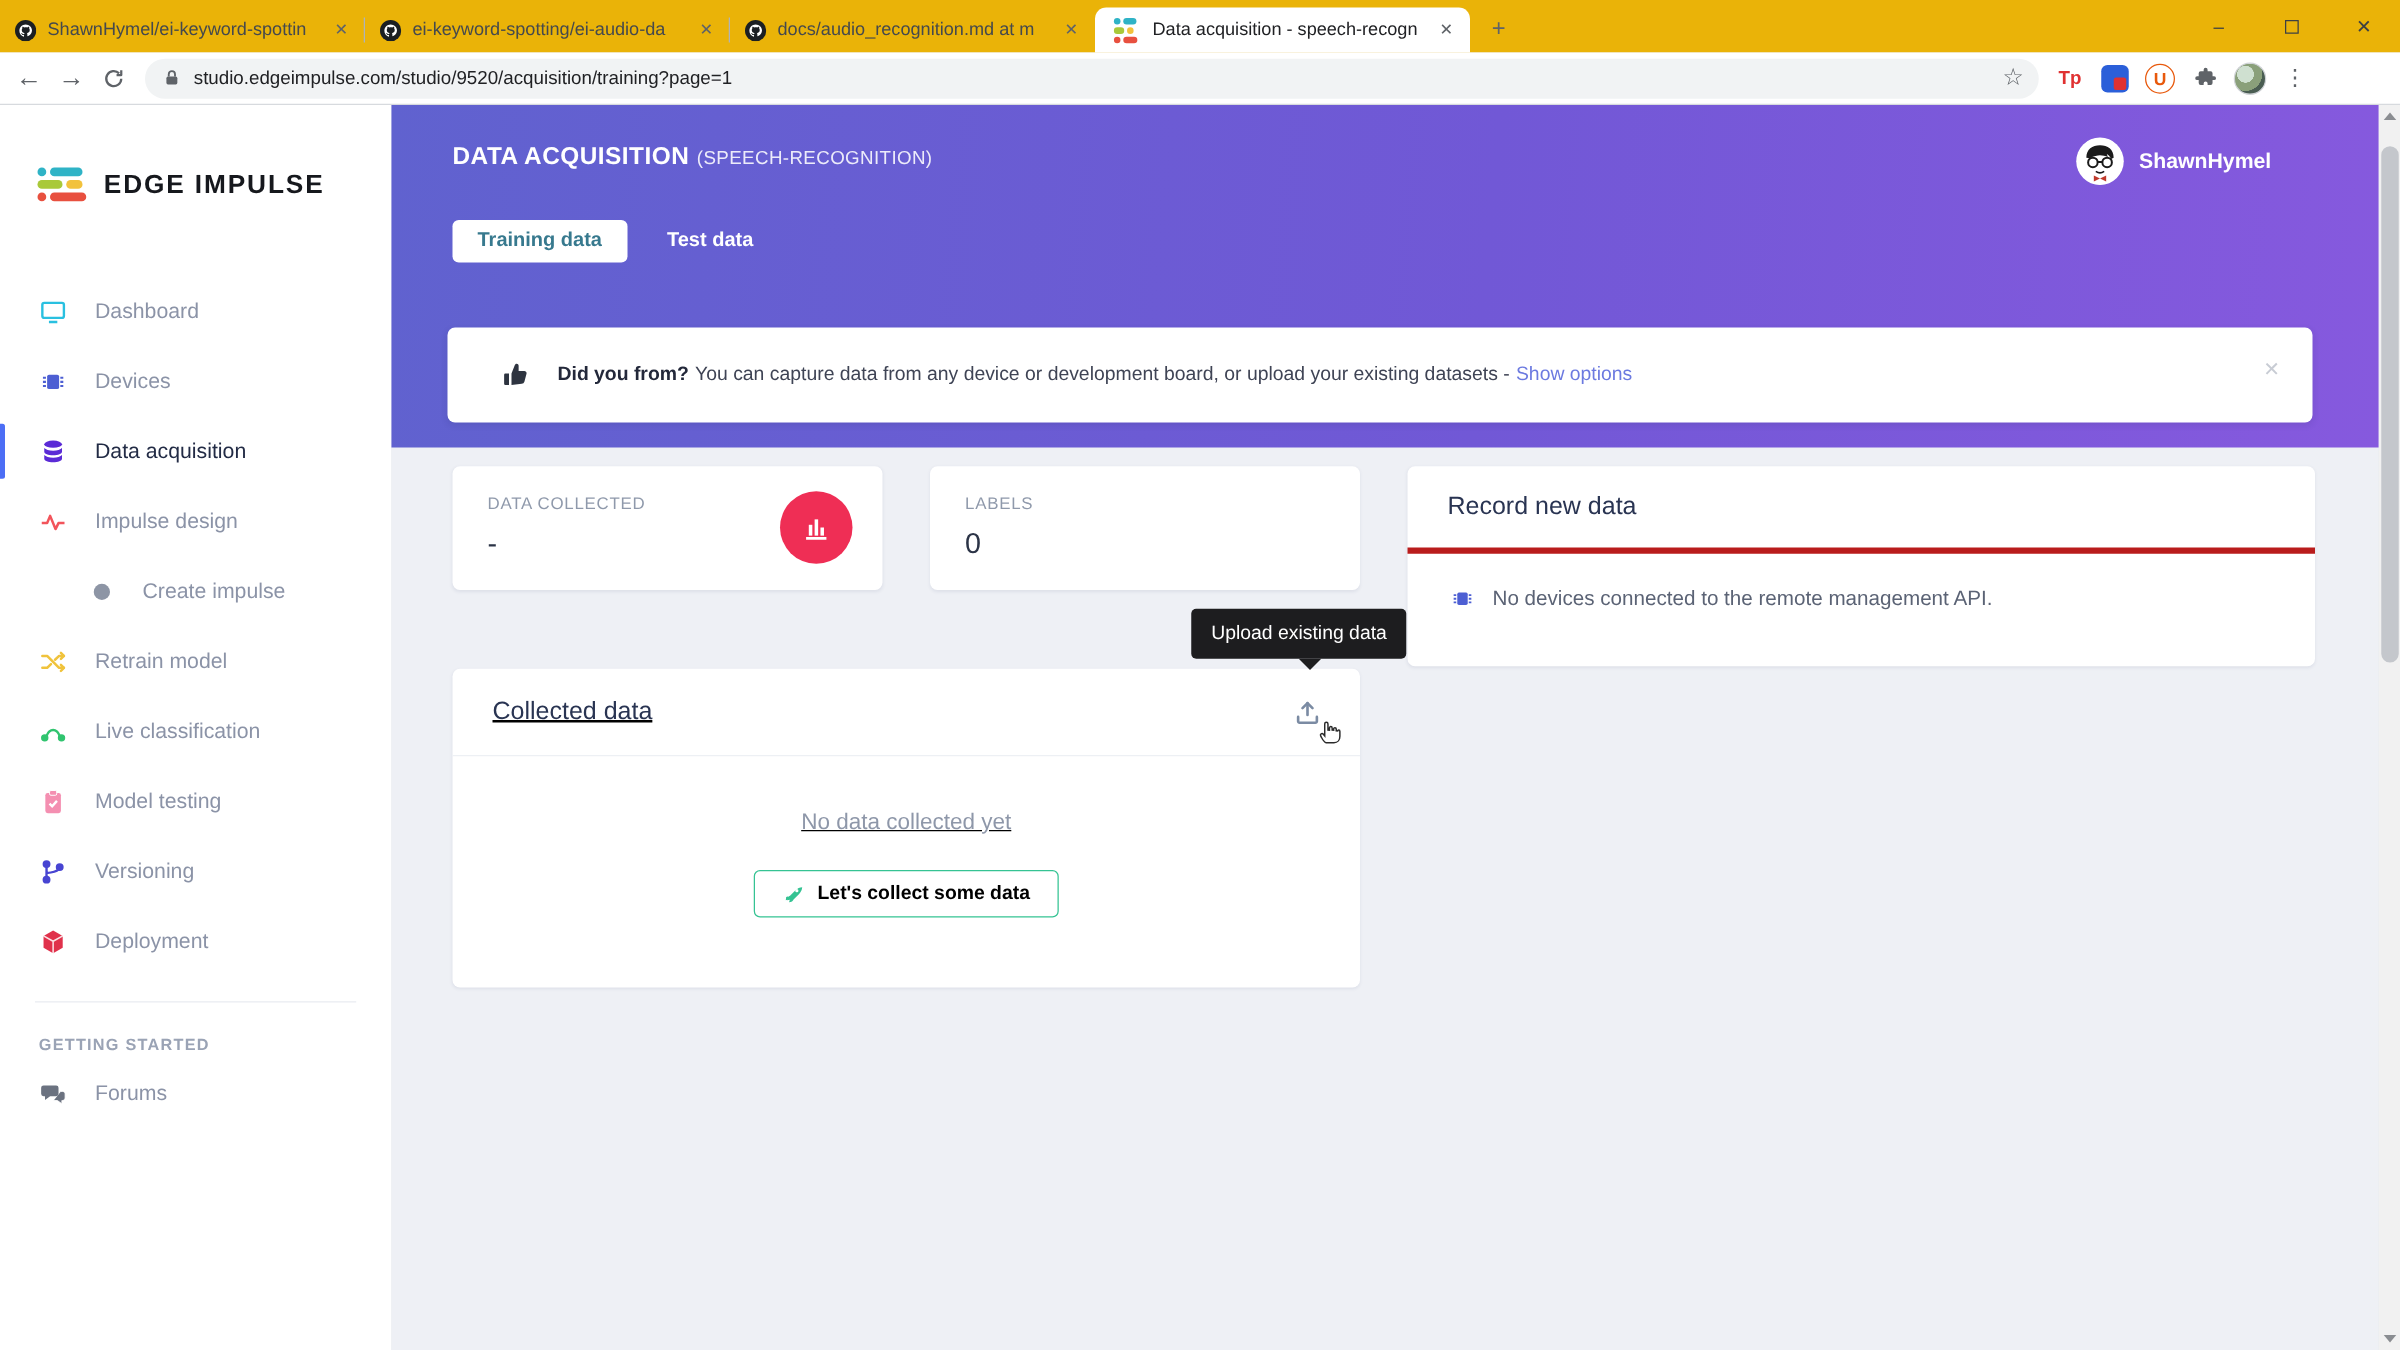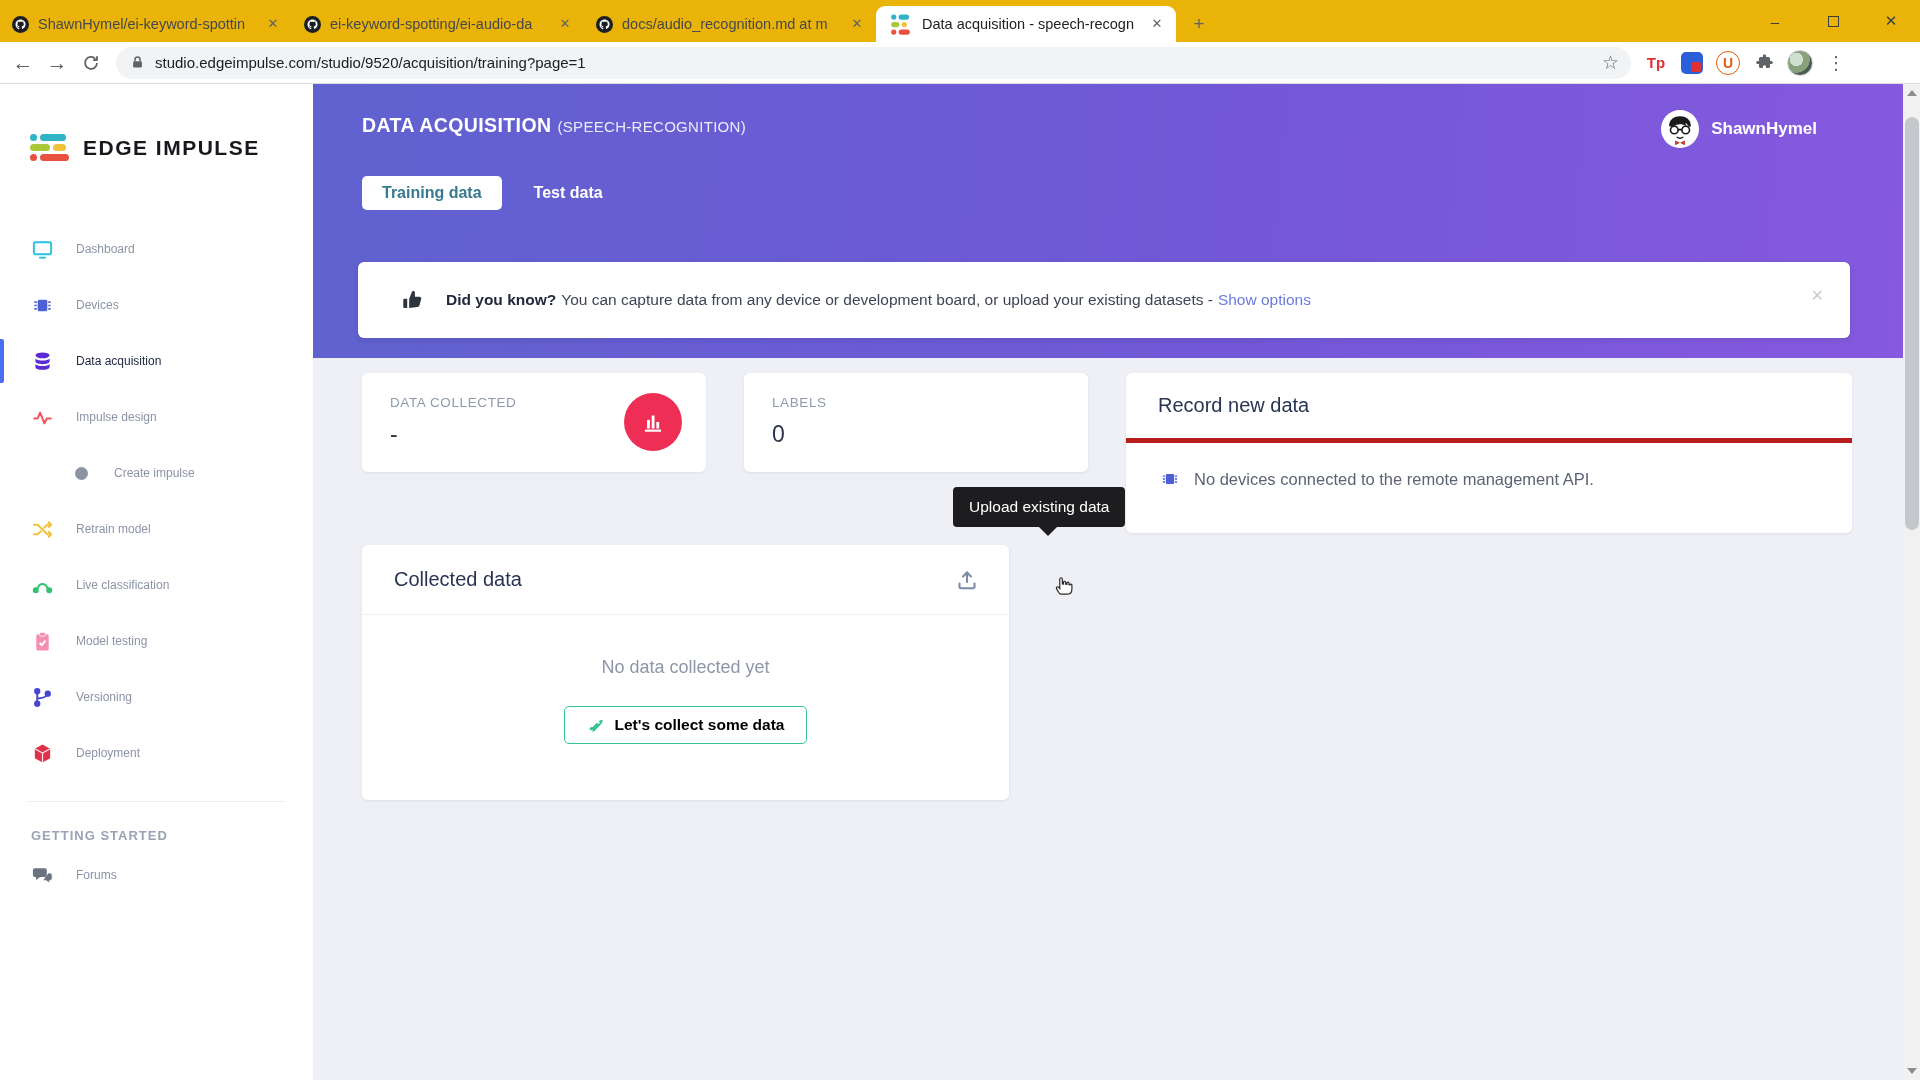--- a/index.html
+++ b/index.html
@@ -41,21 +41,21 @@
   .sidebar { width:313px; height:996px; background:#fff; flex:none; position:relative; z-index:3; }
   .logo { display:flex; align-items:center; gap:14px; padding:50px 12px 0 30px; }
   .ei-mark { display:flex; flex-direction:column; gap:3px; }
   .ei-row { display:flex; gap:3px; align-items:center; }
   .ei-dot { width:7px; height:7px; border-radius:50%; }
   .ei-bar { height:7px; border-radius:4px; }
   .c-teal { background:#2fb3c6; } .c-lime { background:#a9c939; } .c-yel { background:#f2c23c; } .c-red { background:#e8503f; }
   .logo-text { font-size:21px; font-weight:bold; letter-spacing:1.5px; color:#16181d; }
 
   .side-menu { margin-top:60px; }
-  .side-item { height:56px; display:flex; align-items:center; padding-left:31px; gap:22px; font-size:12px; color:#8b93a7; cursor:pointer; position:relative; }
+  .side-item { height:56px; display:flex; align-items:center; padding-left:31px; gap:22px; font-size:17px; color:#8b93a7; cursor:pointer; position:relative; }
   .side-item .si-icon { width:23px; height:23px; flex:none; display:flex; align-items:center; justify-content:center; }
   .side-item.active { color:#222b45; }
   .side-item.active::before { content:""; position:absolute; left:0; top:6px; bottom:6px; width:4px; background:#4c6ef5; border-radius:0 2px 2px 0; }
   .side-item.sub { padding-left:75px; gap:26px; }
   .sub-bullet { width:13px; height:13px; border-radius:50%; background:#8d95a5; }
   .side-divider { height:1px; background:#e9ecf1; margin:20px 28px 0 28px; }
   .side-section { padding:26px 0 4px 31px; font-size:13px; font-weight:bold; letter-spacing:1px; color:#9aa3b5; }
 
   .i-cyan{color:#29c0e0}.i-indigo{color:#4d5fd3}.i-purple{color:#5b2bd6}.i-red{color:#f2545b}
   .i-yellow{color:#f0c33c}.i-green{color:#31c46f}.i-pink{color:#f48fb1}.i-blueviolet{color:#4845d2}
@@ -91,21 +91,21 @@
   .stat-label { position:absolute; left:28px; top:22px; font-size:13.5px; letter-spacing:.6px; color:#8f99ab; }
   .stat-value { position:absolute; left:28px; top:48px; font-size:23px; color:#2b3346; }
   .stat-bubble { position:absolute; right:24px; top:20px; width:58px; height:58px; border-radius:50%; background:#ef2e55; display:flex; align-items:center; justify-content:center; }
 
   .record-card { left:813px; top:289px; width:726px; height:160px; }
   .card-title { font-size:20px; color:#293452; }
   .record-head { height:70px; display:flex; align-items:center; padding-left:32px; border-bottom:5px solid #b91c1c; }
   .record-body { display:flex; align-items:center; gap:14px; padding:26px 0 0 34px; font-size:16.5px; color:#5b6375; }
   .record-body .rb-icon { width:20px; height:20px; color:#4d5fd3; flex:none; }
 
-  .collected-card { left:49px; top:461px; width:647px; height:255px; }
+  .collected-card { left:49px; top:451px; width:726px; height:255px;text-decoration:underline; }
   .collected-head { height:70px; display:flex; align-items:center; justify-content:space-between; padding:0 22px 0 32px; border-bottom:1px solid #edf0f4; }
   .upload-btn { width:40px; height:40px; display:flex; align-items:center; justify-content:center; border-radius:4px; cursor:pointer; position:relative; }
   .collected-body { text-align:center; }
   .empty-msg { margin-top:42px; font-size:18px; color:#8e97a9; }
   .collect-btn { margin-top:28px; display:inline-flex; align-items:center; gap:10px; border:1.5px solid #35c393; color:#000000;
                  font-size:15.5px; font-weight:bold; padding:9px 22px; border-radius:5px; background:#fff; cursor:pointer; }
 
   .tooltip { position:absolute; left:640px; top:403px; background:#1d1d1f; color:#fff; font-size:15.5px;
              padding:11px 16px; border-radius:4px; white-space:nowrap; z-index:5; }
   .tooltip::after { content:""; position:absolute; left:86px; bottom:-9px; border:9px solid transparent; border-top-color:#1d1d1f; border-bottom:none; }
@@ -376,21 +376,21 @@
       <div class="seg-tabs">
         <span class="seg-tab on">Training data</span>
         <span class="seg-tab off">Test data</span>
       </div>
 
       <div class="banner">
         <svg class="b-icon" viewBox="0 0 24 24">
             <path d="M7.2 10.8V20H4.3a1 1 0 0 1-1-1v-7.2a1 1 0 0 1 1-1h2.9zm2 9.2v-9.2l2.6-6.6c.2-.7.8-1.2 1.5-1.2.9 0 1.6.7 1.6 1.6v4.2h4.6c1.2 0 2 1.1 1.7 2.2l-1.7 6.3a2.2 2.2 0 0 1-2.1 1.6l-8.2 1.1z" fill="#2e3440"></path>
           </svg>
         <span class="b-text">
-          <span class="b-bold">Did you know?</span><span>You can capture data from any device or development board, or upload your existing datasets -</span><span class="b-link">Show options</span>
+          <span class="b-bold">Did you from?</span><span>You can capture data from any device or development board, or upload your existing datasets -</span><span class="b-link">Show options</span>
         </span>
         <span class="b-close">✕</span>
       </div>
 
       <div class="card stat-card1">
         <div class="stat-label">DATA COLLECTED</div>
         <div class="stat-value">-</div>
         <div class="stat-bubble">
           <svg width="26" height="26" viewBox="0 0 24 24">
               <path d="M4.5 20h15" stroke="#fff" stroke-width="2"></path>

